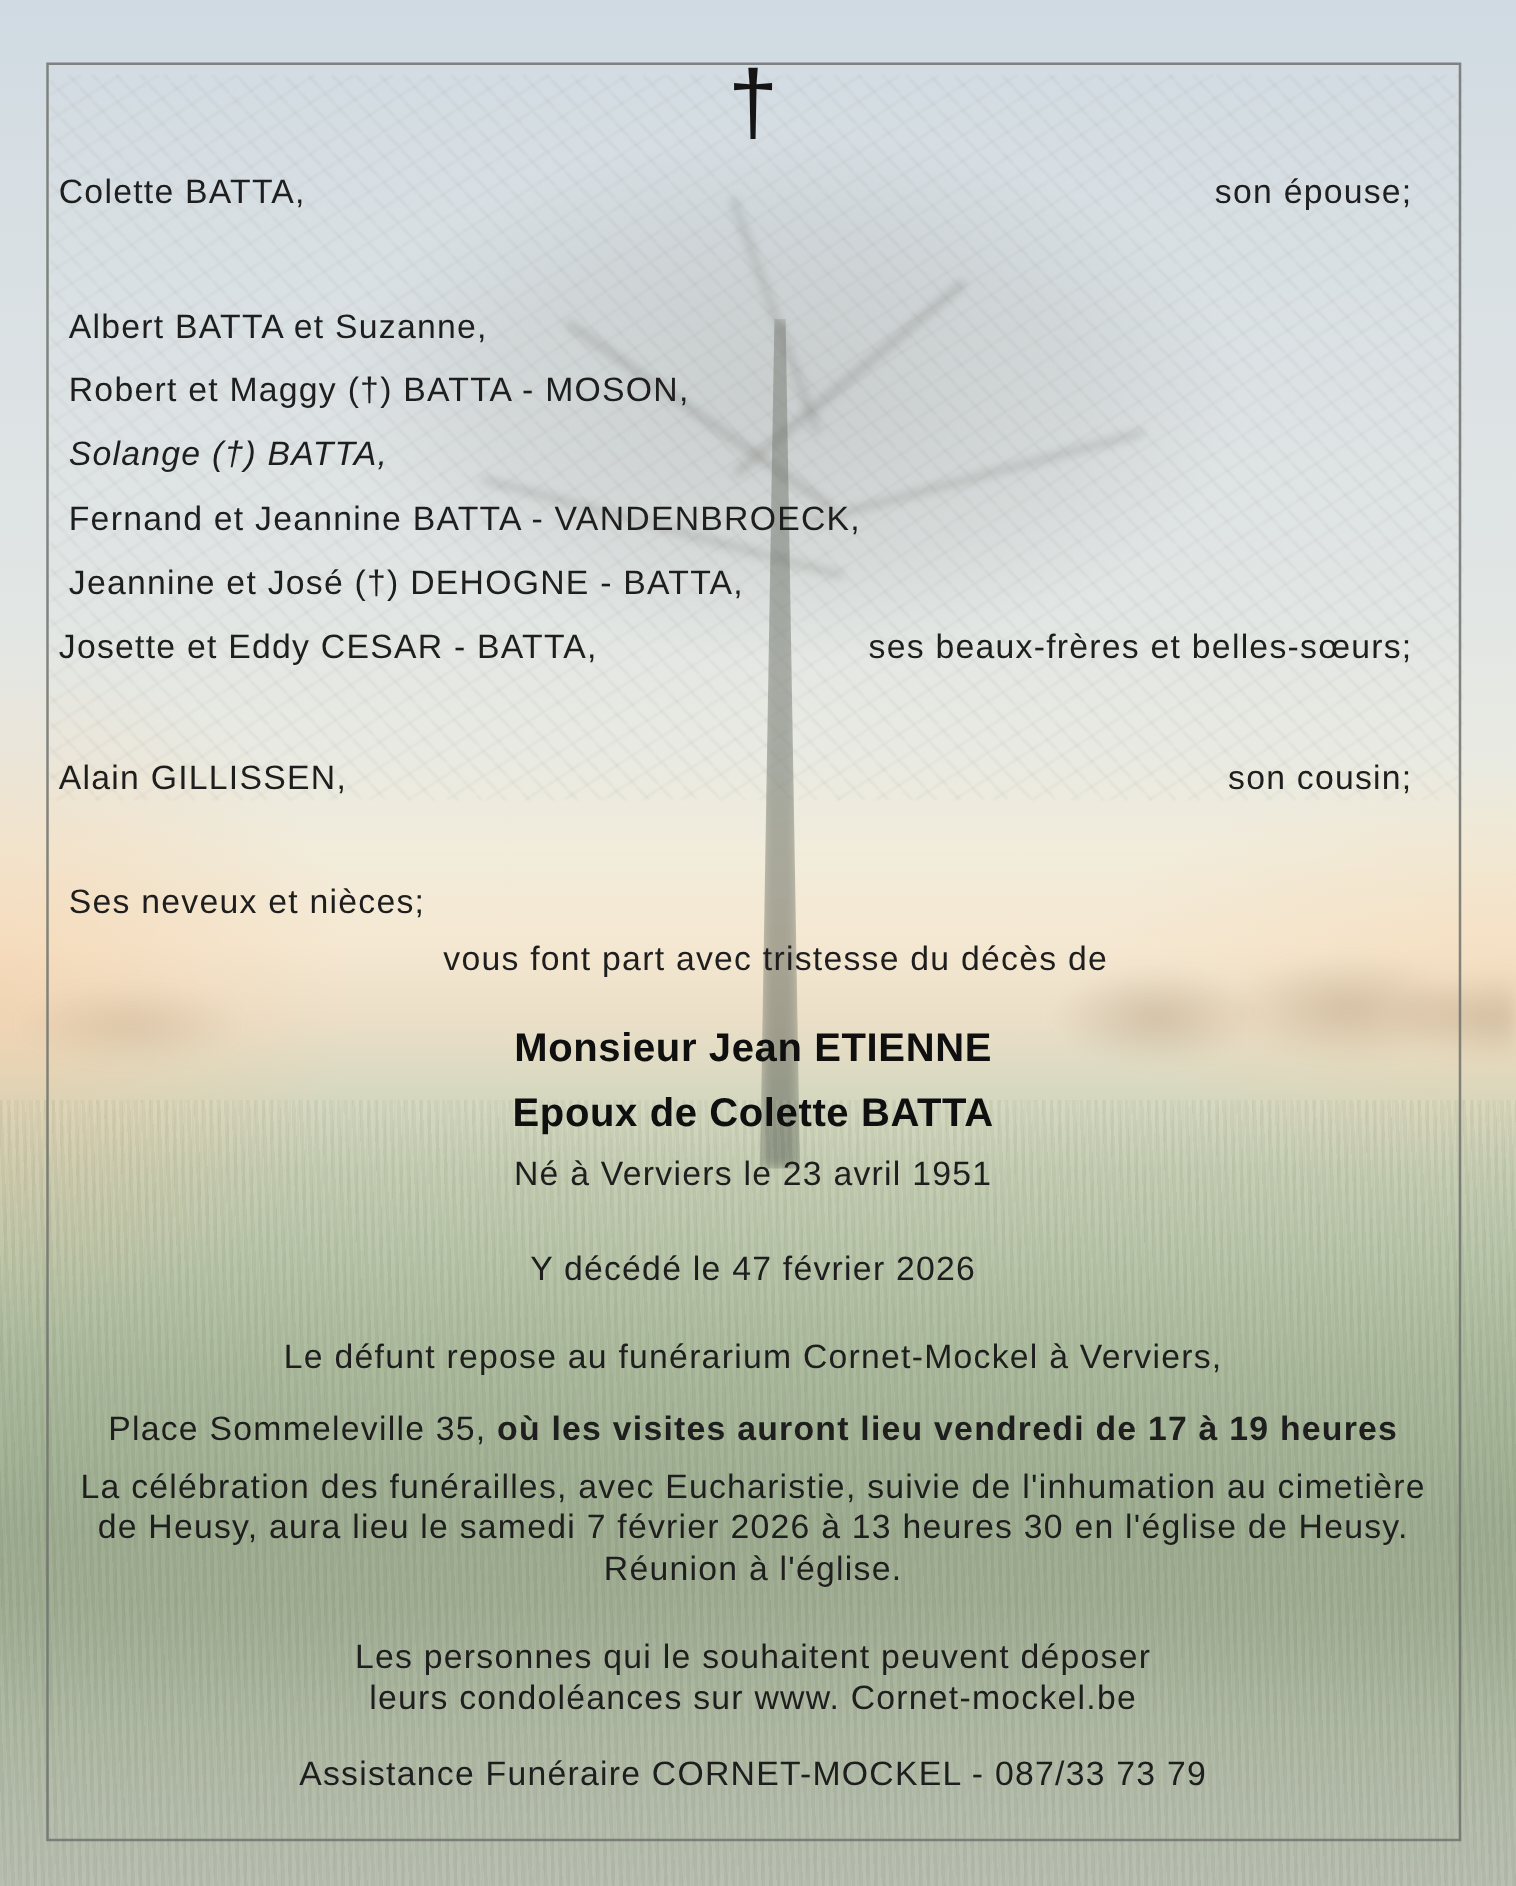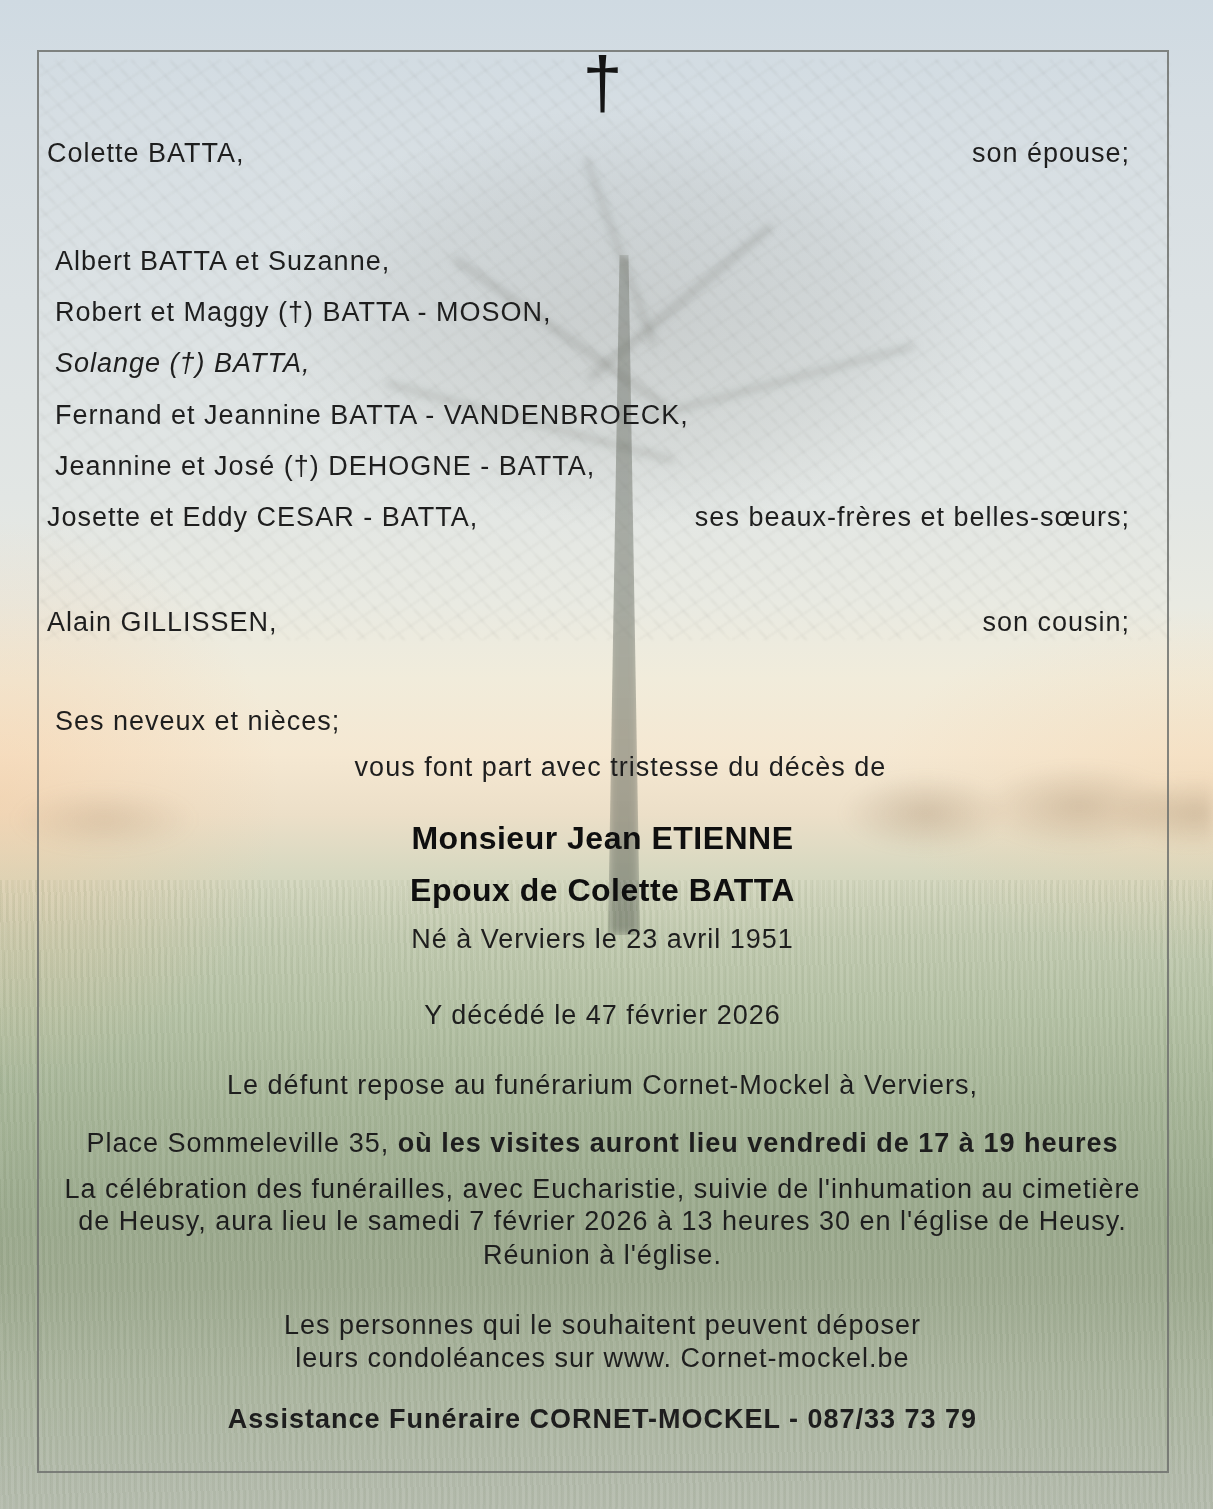--- a/index.html
+++ b/index.html
@@ -136,13 +136,13 @@
   <span>Place Sommeleville 35, </span><span class="bold">où les visites auront lieu vendredi de 17 à 19 heures</span>
 </div>
 
 <div class="row center" style="top:1174px;">La célébration des funérailles, avec Eucharistie, suivie de l'inhumation au cimetière</div>
 <div class="row center" style="top:1206px;">de Heusy, aura lieu le samedi 7 février 2026 à 13 heures 30 en l'église de Heusy.</div>
 <div class="row center" style="top:1240px;">Réunion à l'église.</div>
 
 <div class="row center" style="top:1310px;">Les personnes qui le souhaitent peuvent déposer</div>
 <div class="row center" style="top:1343px;">leurs condoléances sur www. Cornet-mockel.be</div>
 
-<div class="row center" style="top:1404px;font-weight:bold;">Assistance Funéraire CORNET-MOCKEL - 087/33 73 79</div>
+<div class="row center" style="top:1404px;">Assistance Funéraire CORNET-MOCKEL - 087/33 73 79</div>
 
 </body></html>

